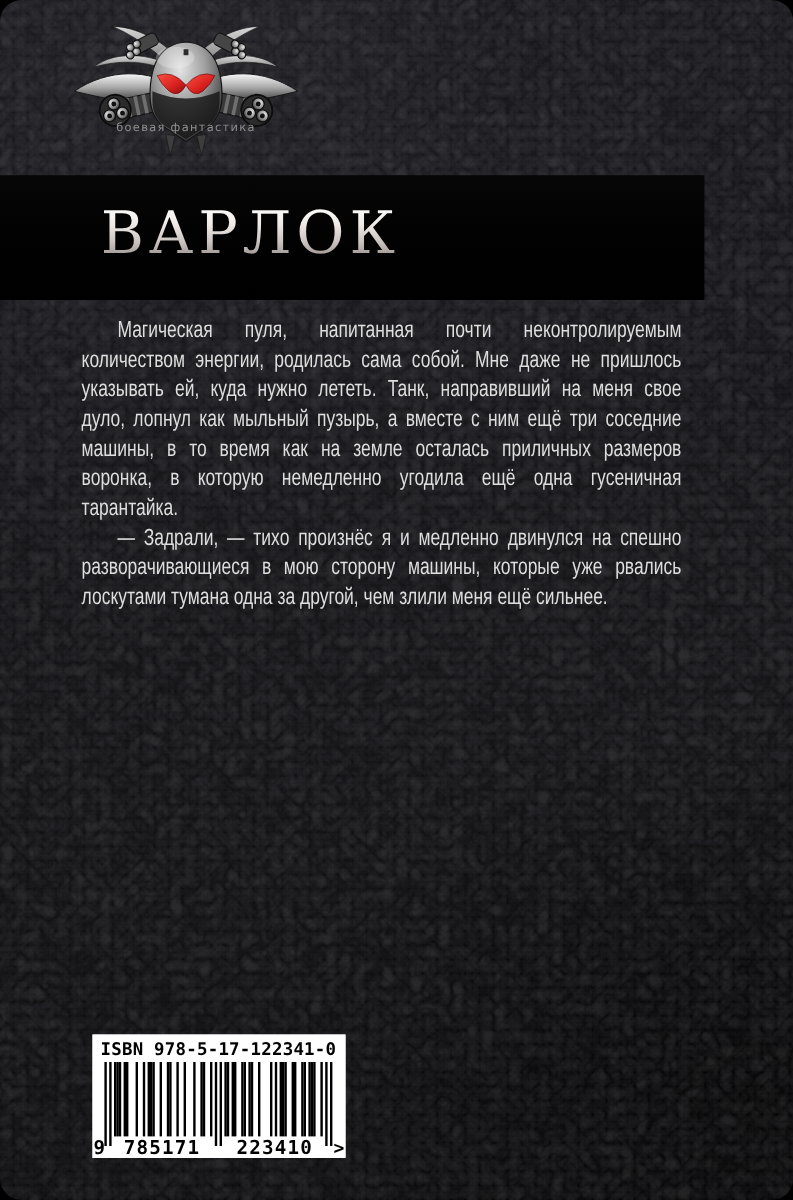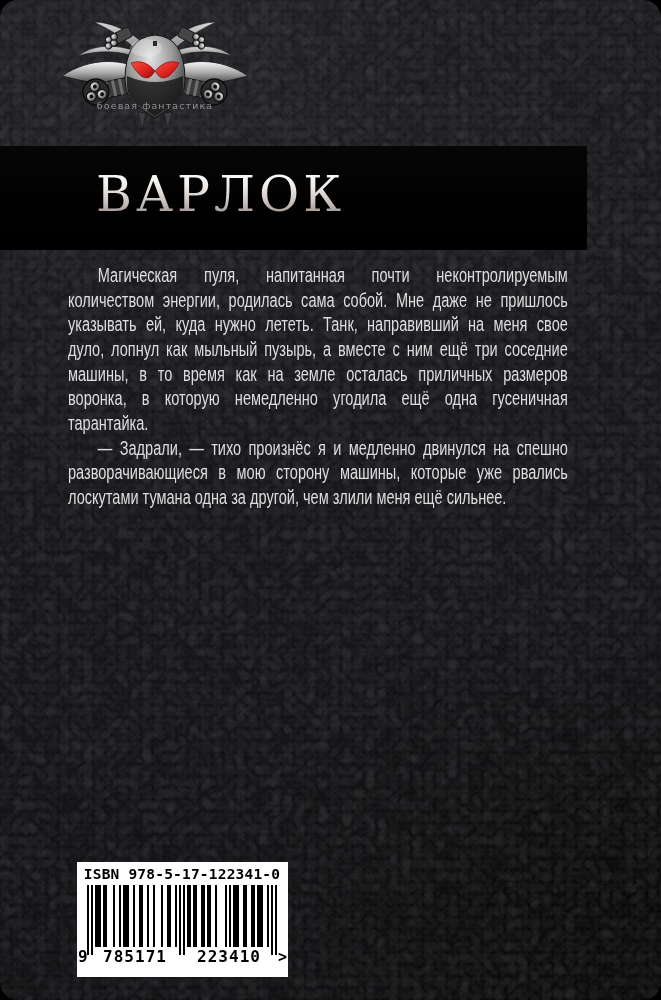--- a/index.html
+++ b/index.html
@@ -17,42 +17,42 @@
   
   .emblem{position:absolute;left:58px;top:12px;width:198px;height:120px;}
 
   
   .title-band{
     position:absolute;left:0;top:146px;width:587px;height:104px;
     background:linear-gradient(180deg,#060606 0%,#010101 60%,#000 100%);
     display:flex;align-items:center;
   }
   .title-band h1{
-    margin:12px;padding:0 0 0 84px;transform:translateY(-4px);
+    margin:0;padding:0 0 0 84px;transform:translateY(-4px);
     font-family:"DejaVu Serif","Liberation Serif",serif;font-weight:normal;
     font-size:49px;letter-spacing:4px;line-height:1;
     background:linear-gradient(180deg,#ffffff 0%,#efeae6 35%,#c9c2be 65%,#8a8280 100%);
     -webkit-background-clip:text;background-clip:text;
     -webkit-text-fill-color:transparent;color:transparent;
   }
 
   
   .blurb{
     position:absolute;left:68px;top:263px;width:670px;
     transform:scaleX(0.746);transform-origin:0 0;
     color:#dedede;font-size:19.5px;line-height:24.65px;
     text-rendering:optimizeLegibility;
   }
   .blurb .para{margin:0;}
   .blurb .line{text-align:justify;text-align-last:justify;white-space:normal;}
   .blurb .line.first{text-indent:40px;}
   .blurb .line.last{text-align-last:left;}
 
   
-  .barcode{position:absolute;left:77px;top:862px;width:211px;height:115px;background:#fff;}
+  .barcode{position:absolute;left:77px;top:862px;width:211px;height:103px;background:#fff;}
   .barcode svg{display:block;}
   .bc-txt{font-family:"DejaVu Sans Mono","Liberation Mono",monospace;font-weight:bold;fill:#000;}
 
   
   .publisher{position:absolute;left:412px;top:914px;width:184px;text-align:center;color:#fff;}
   .pub-name{
     font-family:"DejaVu Serif","Liberation Serif",serif;font-weight:bold;
     font-size:31px;line-height:34px;letter-spacing:.5px;white-space:nowrap;
     text-shadow:0 2px 3px rgba(0,0,0,.9);
   }

